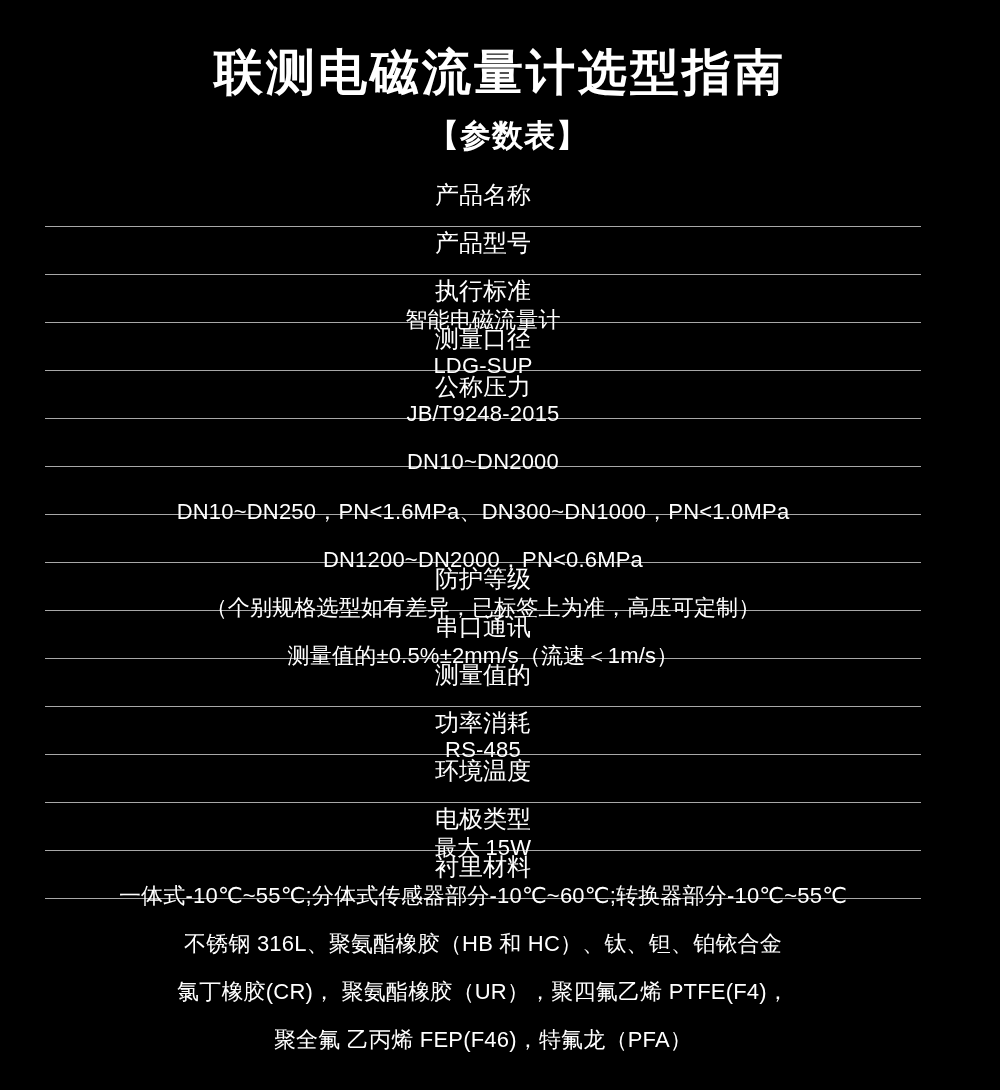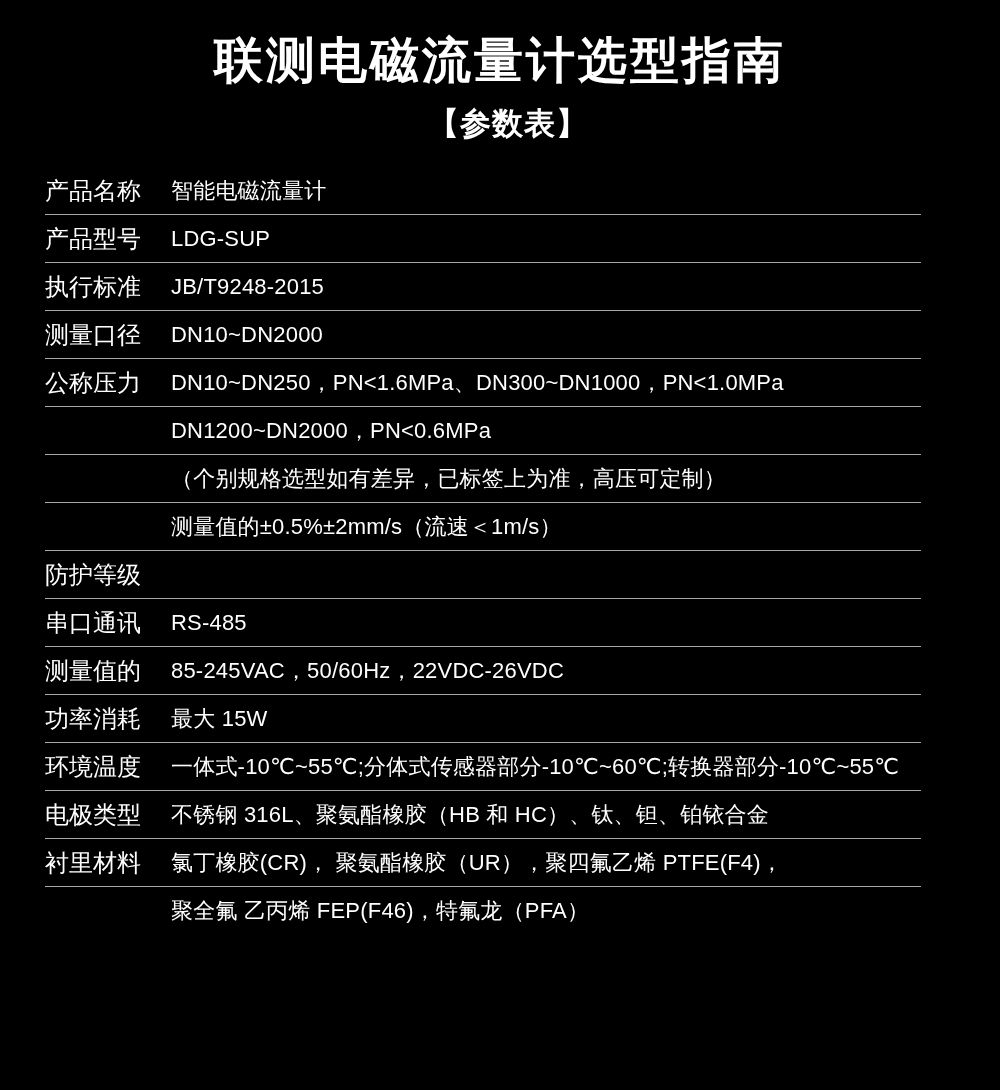--- a/index.html
+++ b/index.html
@@ -20,21 +20,21 @@
     font-family: "Liberation Sans", "DejaVu Sans", sans-serif;
     overflow: hidden;
   }
   .page {
     width: 1000px;
     height: 1090px;
     background: var(--bg);
   }
   .title {
     margin: 0;
-    padding-top: 30px;
+    padding-top: 42px;
     text-align: center;
     font-size: 49px;
     line-height: 60px;
     font-weight: 700;
     letter-spacing: 3px;
   }
   .subtitle {
     margin: 15px 0 0 0;
     text-align: center;
     font-size: 31px;
@@ -45,20 +45,21 @@
   }
   .spec-table {
     margin: 24px 0 0 45px;
     width: 876px;
   }
   .row {
     display: flex;
     align-items: center;
     height: 48px;
     border-bottom: 1px solid var(--divider);
+    flex-direction: column;
   }
   .row.no-divider {
     border-bottom: none;
   }
   .row-label {
     flex: 0 0 126px;
     font-size: 24px;
     font-weight: 400;
     white-space: nowrap;
   }
@@ -110,21 +111,20 @@
       </div>
       <div class="row">
         <div class="row-label">防护等级</div>
       </div>
       <div class="row">
         <div class="row-label">串口通讯</div>
         <div class="row-value">RS-485</div>
       </div>
       <div class="row">
         <div class="row-label">测量值的</div>
-        <div class="row-value">85-245VAC，50/60Hz，22VDC-26VDC</div>
       </div>
       <div class="row">
         <div class="row-label">功率消耗</div>
         <div class="row-value">最大 15W</div>
       </div>
       <div class="row">
         <div class="row-label">环境温度</div>
         <div class="row-value">一体式-10℃~55℃;分体式传感器部分-10℃~60℃;转换器部分-10℃~55℃</div>
       </div>
       <div class="row">

